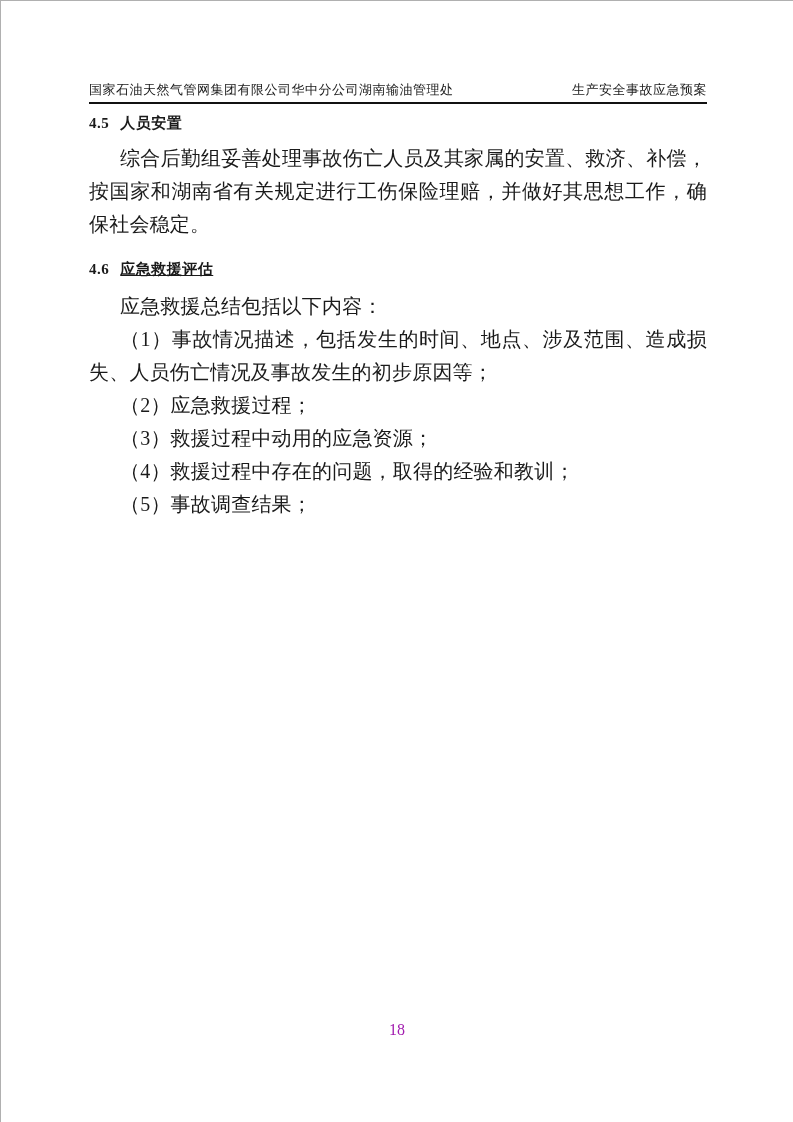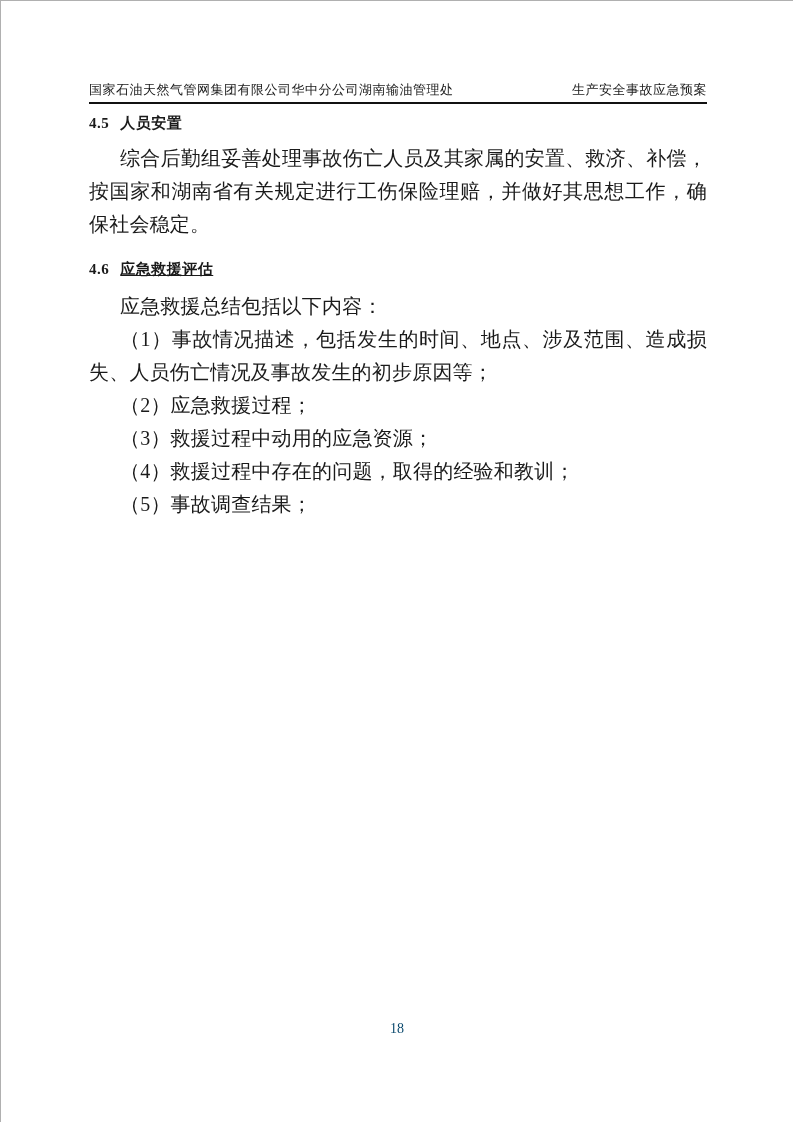--- a/index.html
+++ b/index.html
@@ -66,22 +66,22 @@
     text-align: justify;
     text-indent: 31px;
     letter-spacing: 0.2px;
   }
   .footer {
     position: absolute;
     top: 1020px;
     left: 0;
     width: 100%;
     text-align: center;
-    font-size: 14px;
-    color: #0c4a6e;
+    font-size: 16px;
+    color: #a21caf;
   }
 </style>
 </head>
 <body>
 
 <div class="page">
 
   <div class="header">
     <span class="header-left">国家石油天然气管网集团有限公司华中分公司湖南输油管理处</span>
     <span class="header-right">生产安全事故应急预案</span>

